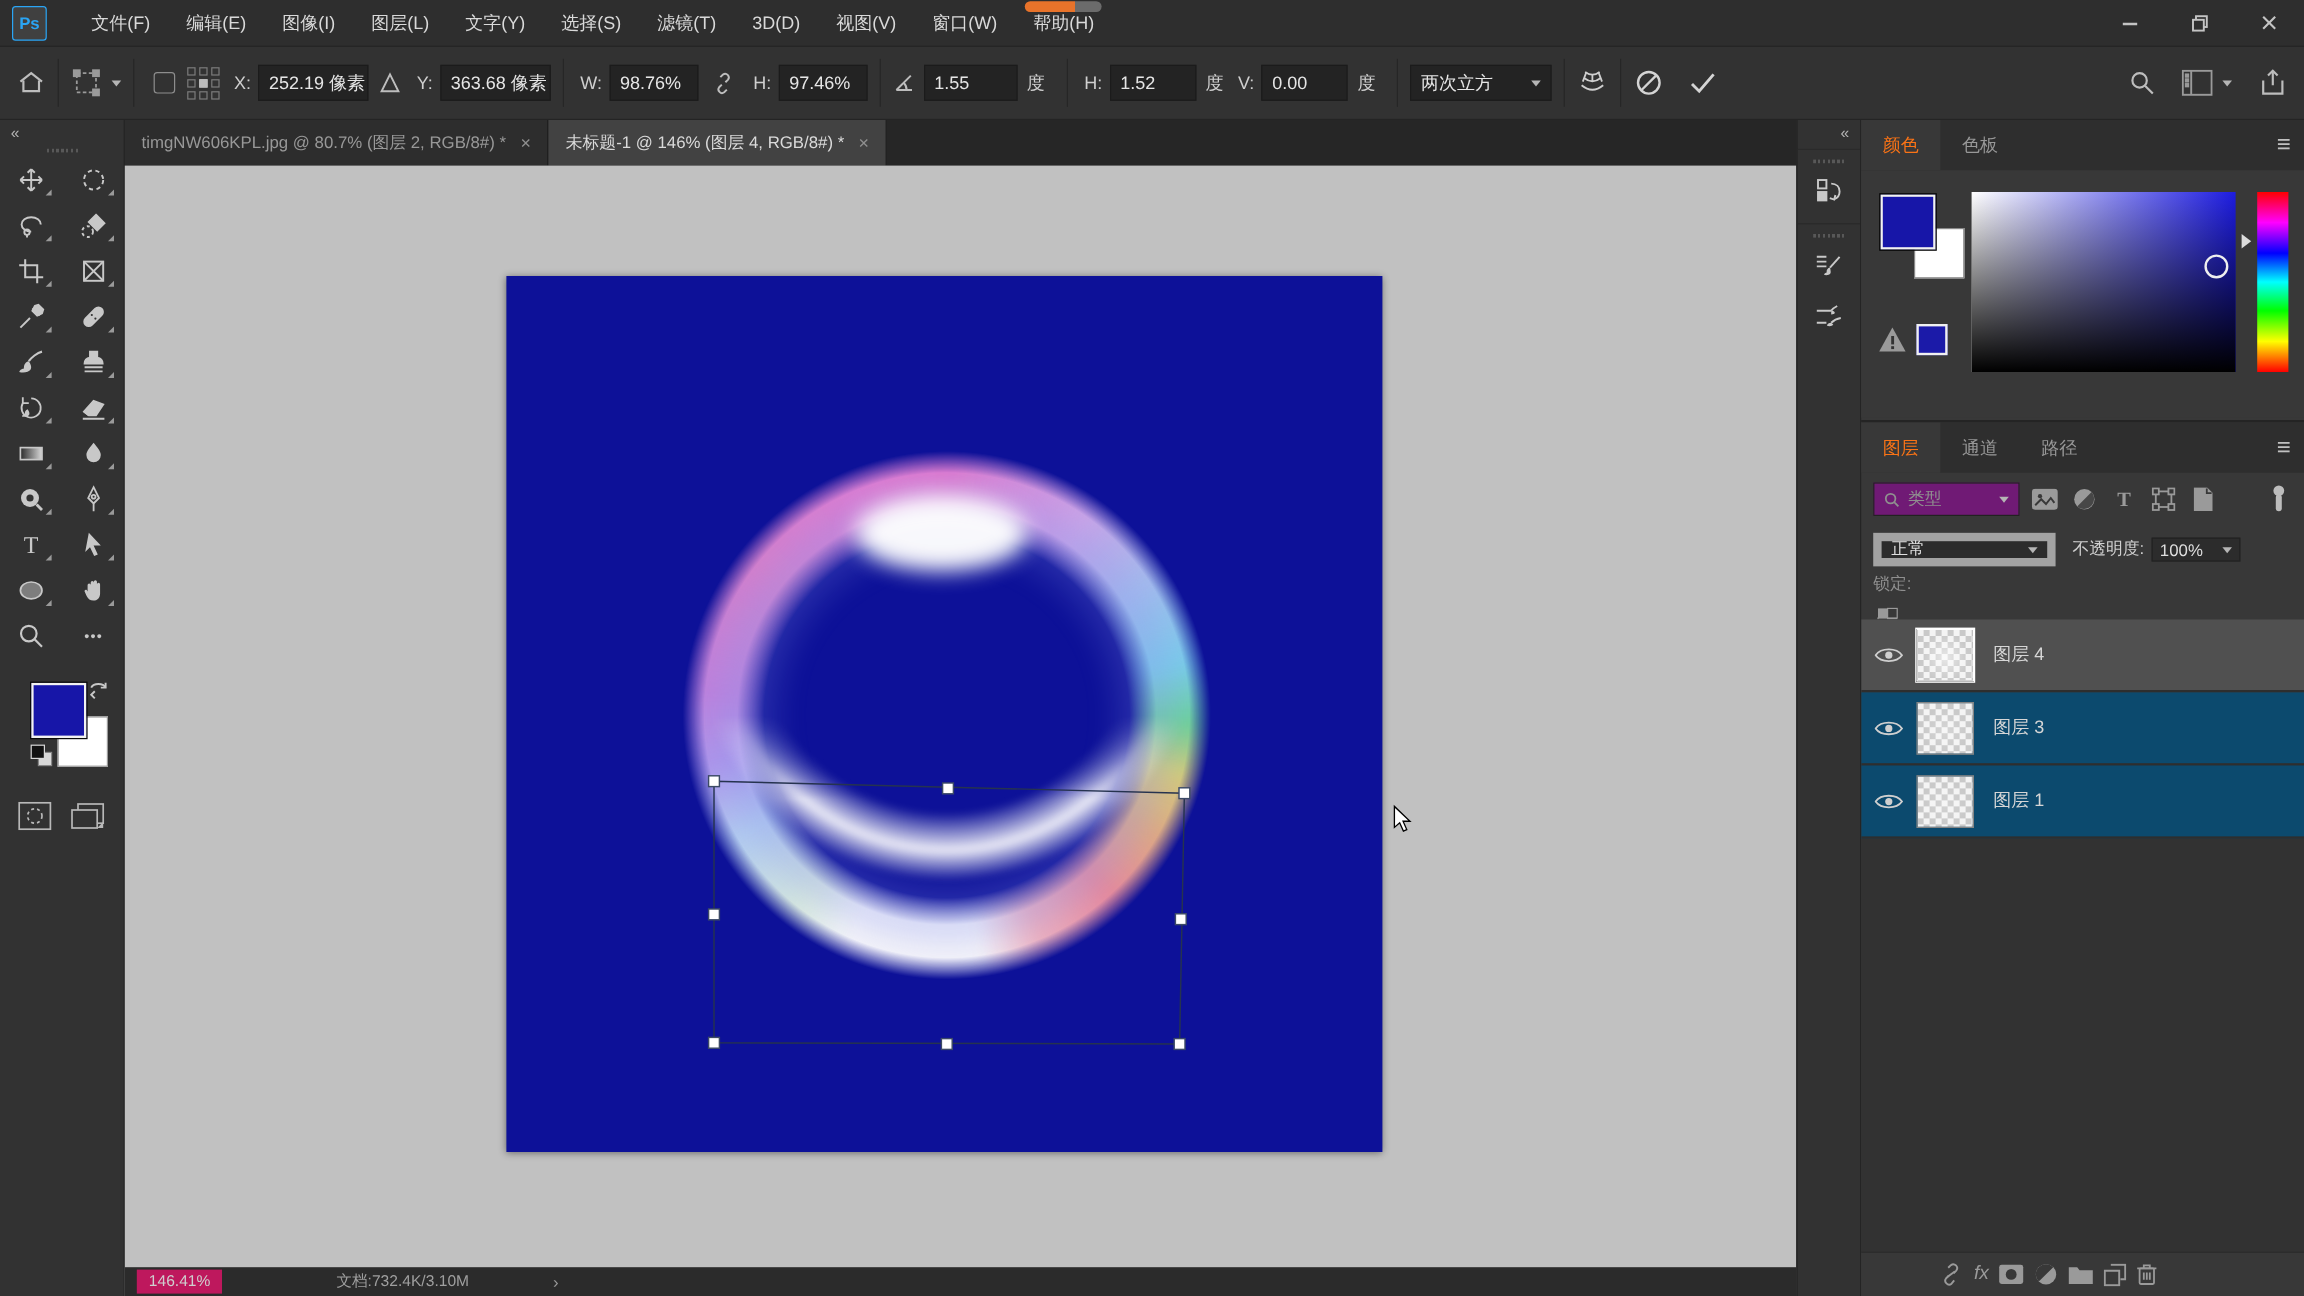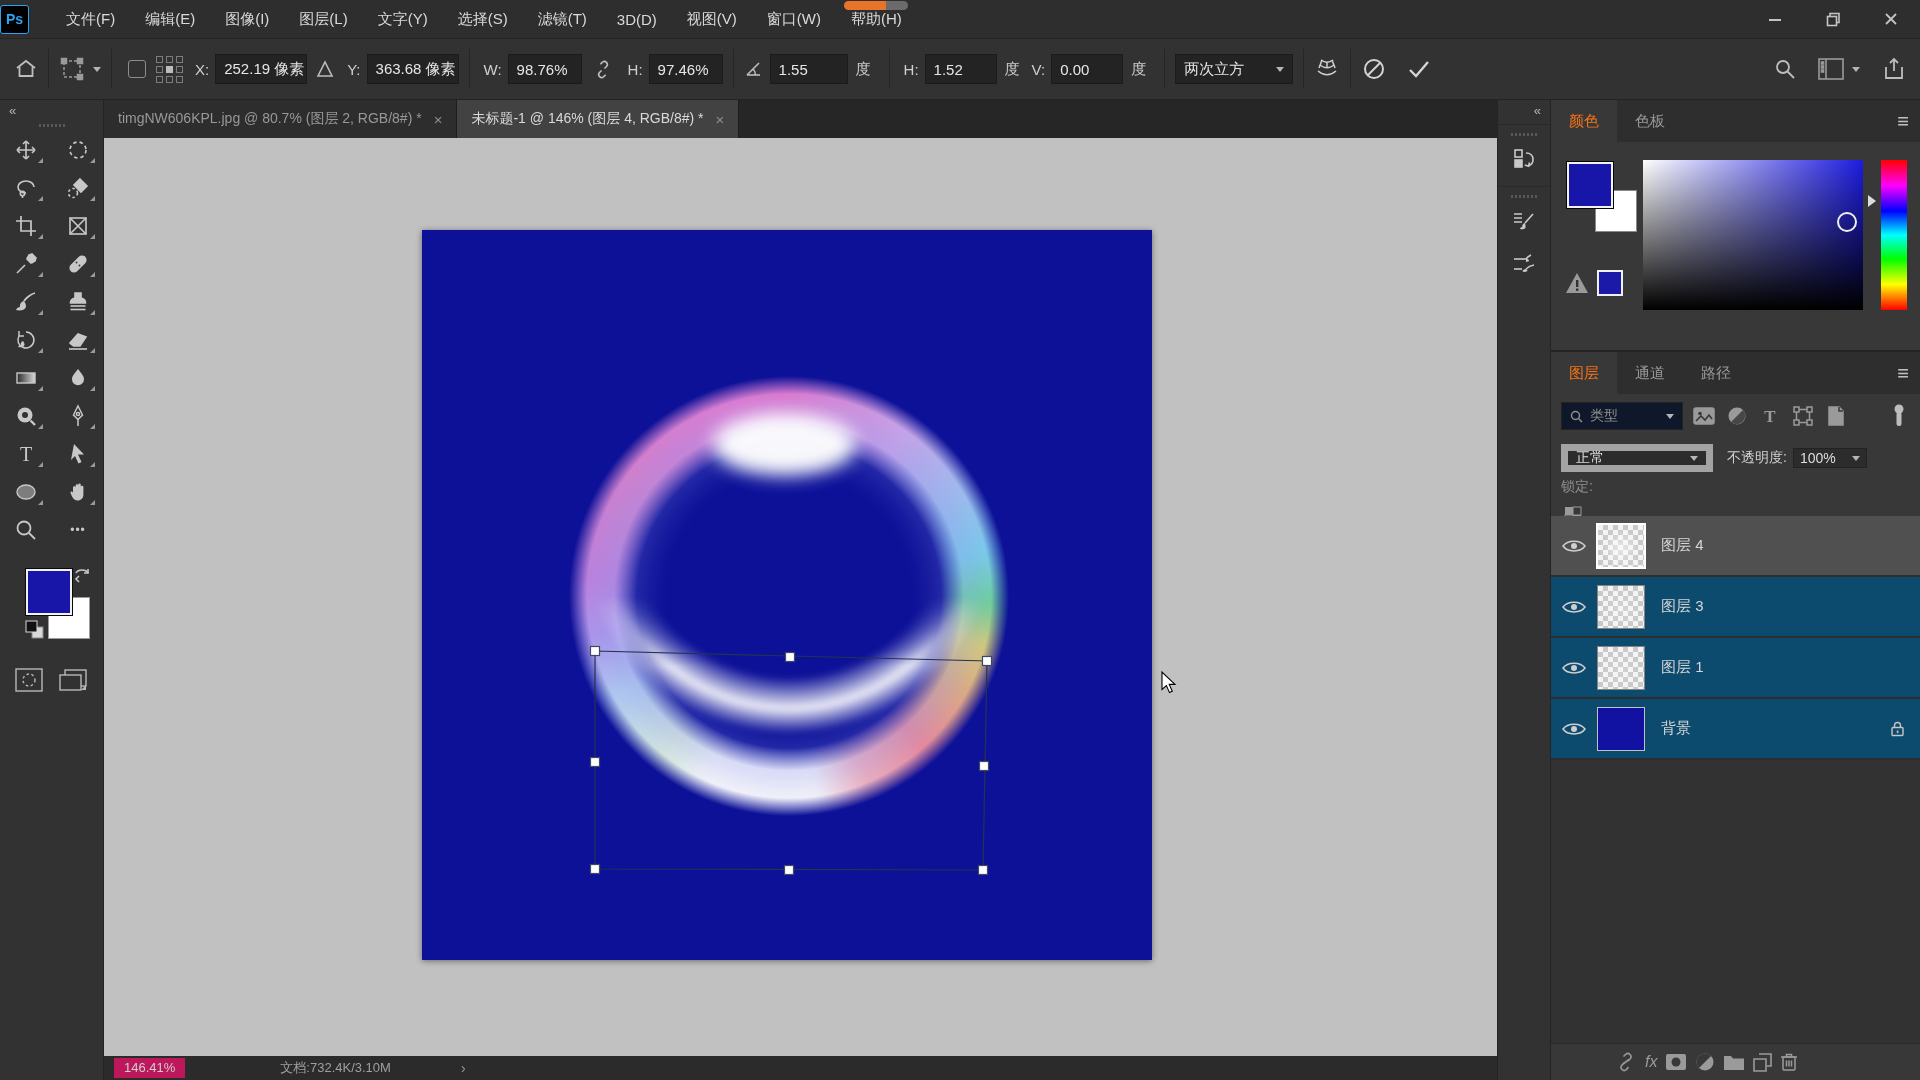--- a/index.html
+++ b/index.html
@@ -5,21 +5,21 @@
   html,body{margin:0;padding:0;background:#1e1e1e;}
   #app{position:relative;width:1920px;height:1080px;overflow:hidden;background:#2e2e2e;
        font-family:"Liberation Sans","DejaVu Sans",sans-serif;color:#d9d9d9;
        -webkit-font-smoothing:antialiased;}
   .abs{position:absolute;}
   svg{display:block;}
 
   
   .menu-bar{position:absolute;left:0;top:0;width:1920px;height:38px;background:#2e2e2e;
             display:flex;align-items:center;}
-  .ps-logo{width:27px;height:27px;background:#000000;border:1px solid #2aa5f5;
+  .ps-logo{width:27px;height:27px;margin-left:10px;background:#404040;border:1px solid #2aa5f5;
            border-radius:3px;color:#2aa5f5;font-size:14px;font-weight:bold;
            display:flex;align-items:center;justify-content:center;}
   .menu-items{display:flex;margin-left:22px;height:38px;align-items:center;}
   .menu-item{padding:0 15px;font-size:15px;color:#d9d9d9;height:38px;display:flex;align-items:center;position:relative;}
   .update-pill{position:absolute;top:1px;left:8px;width:64px;height:9px;border-radius:5px;
                background:linear-gradient(90deg,#e8732a 0 66%,#6b6b6b 66% 100%);}
   .win-controls{position:absolute;right:0;top:0;height:38px;display:flex;}
   .win-btn{width:58px;height:38px;display:flex;align-items:center;justify-content:center;}
 
   
@@ -119,21 +119,21 @@
     background:linear-gradient(to top,#000,rgba(0,0,0,0)),linear-gradient(to right,#fff,#1d1ce0);}
   .sv-picker{position:absolute;left:194px;top:52px;width:16px;height:16px;border:2px solid #efefef;border-radius:50%;}
   .hue-bar{position:absolute;left:330px;top:18px;width:26px;height:150px;
     background:linear-gradient(180deg,#f00 0%,#f0f 17%,#00f 34%,#0ff 50%,#0f0 66%,#ff0 83%,#f00 100%);}
   .hue-marker{position:absolute;left:317px;top:53px;width:0;height:0;
     border-top:6px solid transparent;border-bottom:6px solid transparent;border-left:8px solid #dcdcdc;}
 
   .layers-panel{position:absolute;left:0;top:250px;width:370px;height:730px;
     border-top:2px solid #242424;display:flex;flex-direction:column;box-sizing:border-box;}
   .lp-filter{height:44px;display:flex;align-items:center;padding:0 10px;gap:9px;}
-  .lp-search{width:122px;height:28px;background:#0f172a;border:1px solid #222;display:flex;
+  .lp-search{width:122px;height:28px;background:#701a75;border:1px solid #222;display:flex;
              align-items:center;padding:0 8px;gap:7px;color:#8f8f8f;font-size:14px;box-sizing:border-box;}
   .lp-search .dd-arrow{margin-left:auto;}
   .lp-ficon{display:flex;align-items:center;justify-content:center;width:24px;height:24px;}
   .lp-blend{height:40px;display:flex;align-items:center;padding:0 10px;font-size:14px;color:#cfcfcf;}
   .blend-box{width:152px;height:28px;background:#2c2c2c;border:7px solid #a3a3a3;display:flex;
              align-items:center;padding:0 8px;color:#dedede;box-sizing:border-box;}
   .blend-box .dd-arrow{margin-left:auto;}
   .val-box{width:74px;height:20px;background:#2c2c2c;border:1px solid #222;display:flex;
            align-items:center;padding:0 6px;color:#dedede;box-sizing:border-box;margin-left:6px;}
   .val-box .dd-arrow{margin-left:auto;}
@@ -749,37 +749,20 @@
             <svg width="24" height="16" viewBox="0 0 24 16">
                 <path d="M1 8c4.5-6.5 17.5-6.5 22 0-4.5 6.5-17.5 6.5-22 0z" fill="none" stroke="#cfcfcf" stroke-width="1.5"></path>
                 <circle cx="12" cy="8" r="3" fill="#cfcfcf"></circle>
               </svg>
           </span>
           <span class="thumb">
               <span class="blob" style="opacity:.3"></span>
             </span>
           <span class="layer-name">图层 1</span>
         </div>
-        <div class="layer-row">
-          <span class="eye-cell">
-            <svg width="24" height="16" viewBox="0 0 24 16">
-                <path d="M1 8c4.5-6.5 17.5-6.5 22 0-4.5 6.5-17.5 6.5-22 0z" fill="none" stroke="#cfcfcf" stroke-width="1.5"></path>
-                <circle cx="12" cy="8" r="3" fill="#cfcfcf"></circle>
-              </svg>
-          </span>
-          <span class="thumb bgthumb"></span>
-          <span class="layer-name">背景</span>
-          <span class="layer-lock">
-            <svg width="15" height="17" viewBox="0 0 15 17" fill="none" stroke="#c5c5c5" stroke-width="1.4">
-              <rect x="2" y="7.5" width="11" height="8" rx="1"></rect>
-                <path d="M4.5 7.5V5.5a3 3 0 0 1 6 0v2"></path>
-              <rect x="6.8" y="10.5" width="1.6" height="2.6" fill="#c5c5c5" stroke="none"></rect>
-              </svg>
-          </span>
-        </div>
       </div>
 
       <div class="lp-bottom">
         <span>
           <svg width="22" height="20" viewBox="0 0 22 20" fill="none" stroke="#9a9a9a" stroke-width="1.6">
             <path d="M9 13l-2.2 2.2a3.2 3.2 0 0 0 4.5 4.5L13.5 17" transform="translate(0,-2)"></path>
             <path d="M13 7l2.2-2.2a3.2 3.2 0 0 0-4.5-4.5L8.5 2.5" transform="translate(0,2)"></path>
             <path d="M8 12l6-4.5"></path>
             </svg>
         </span>

